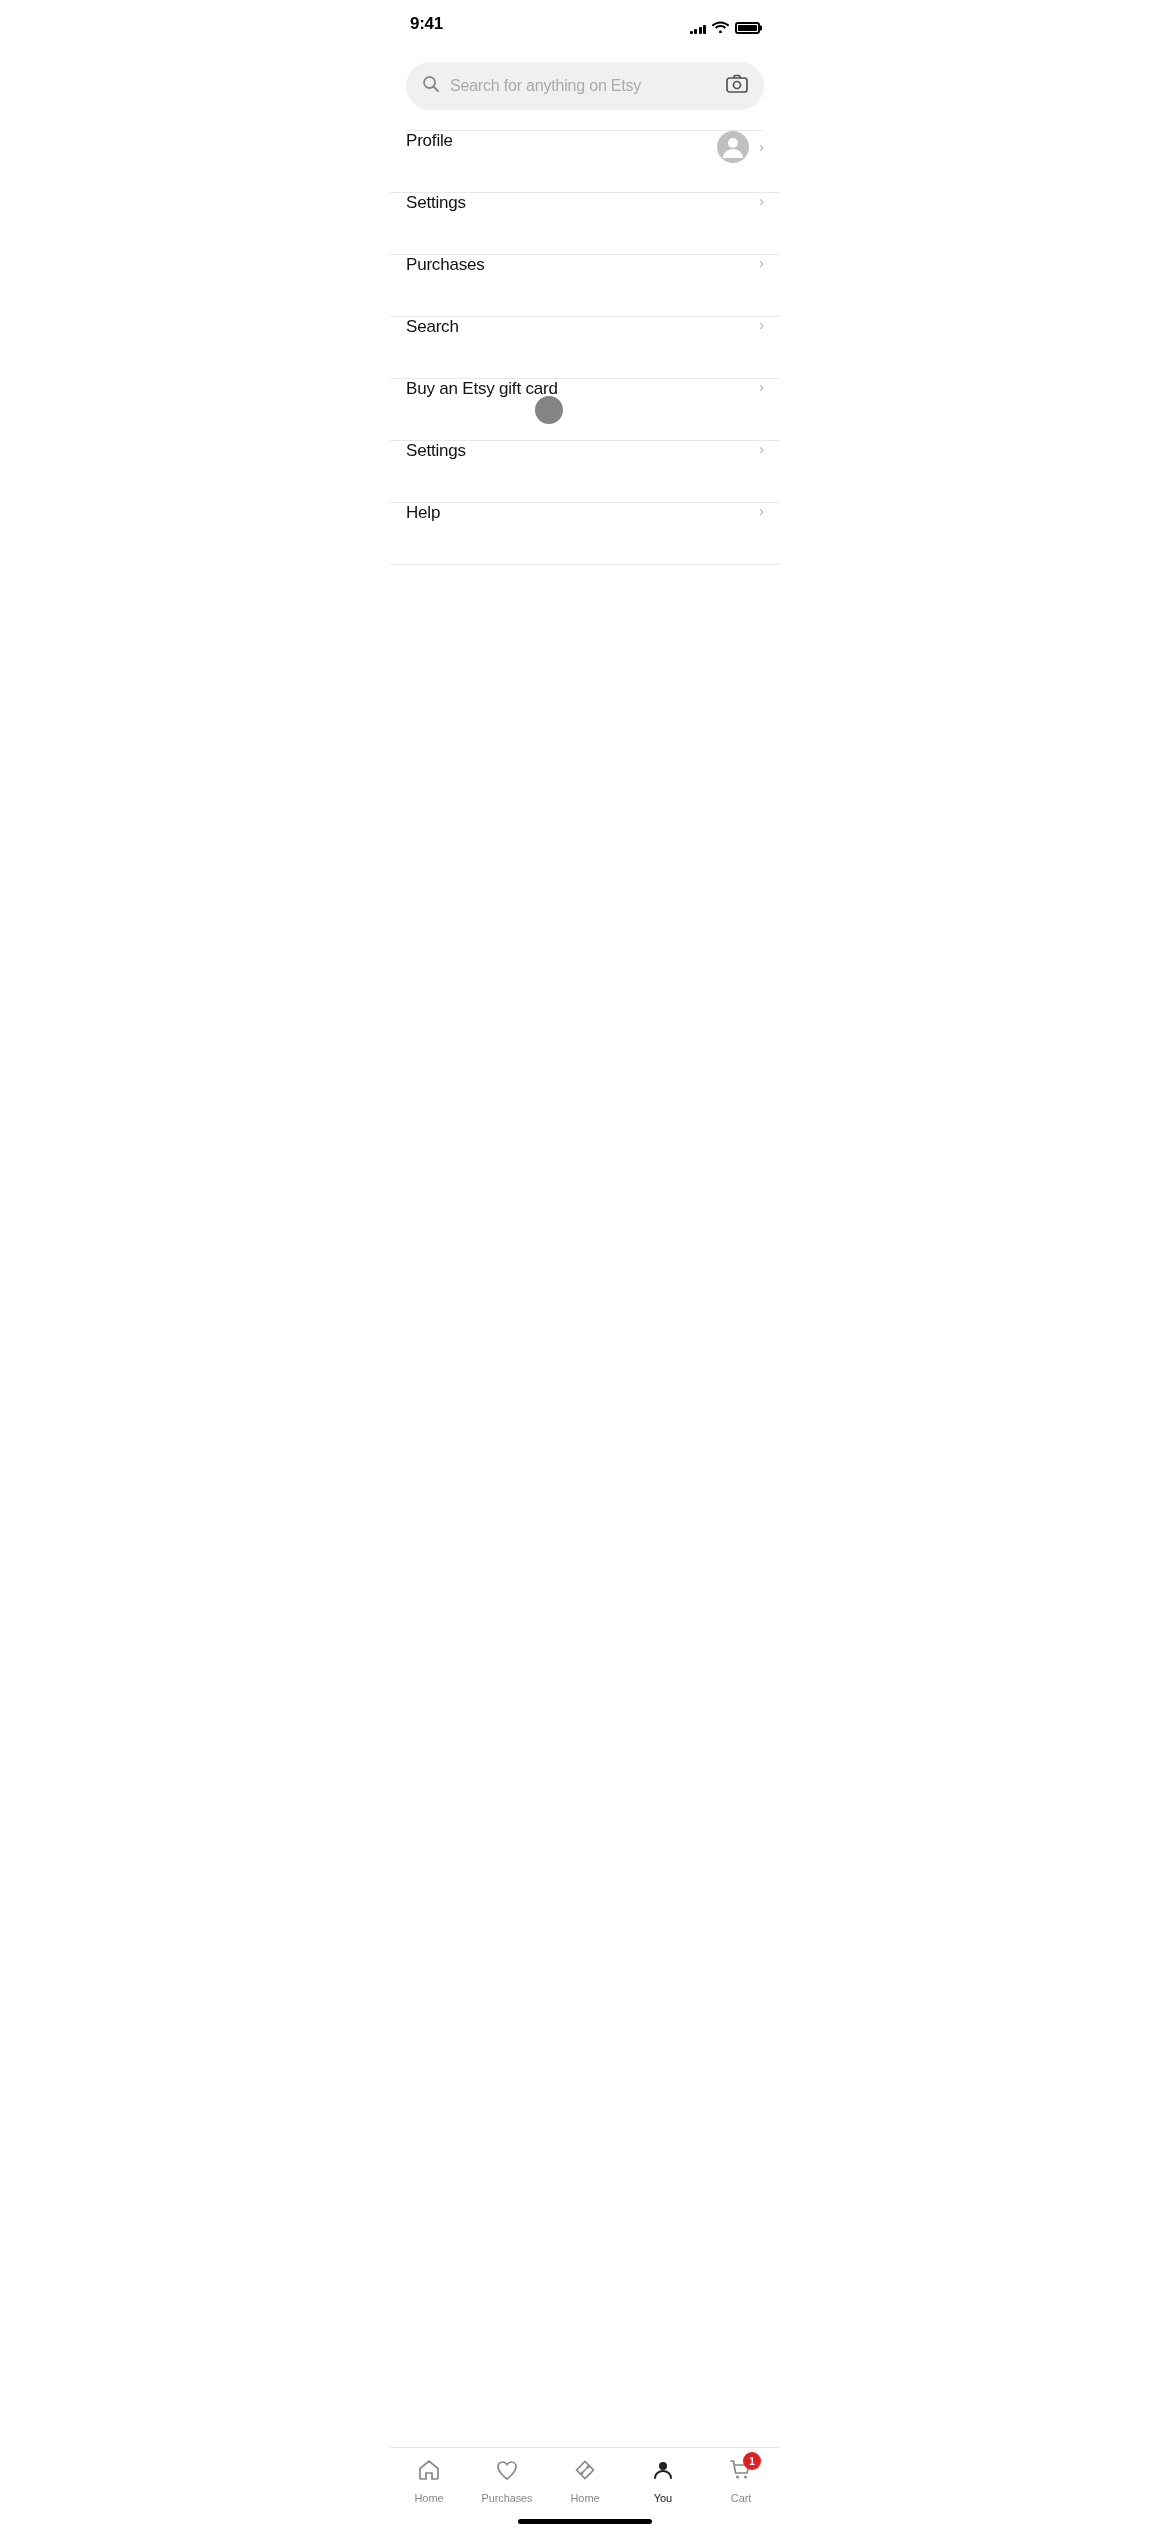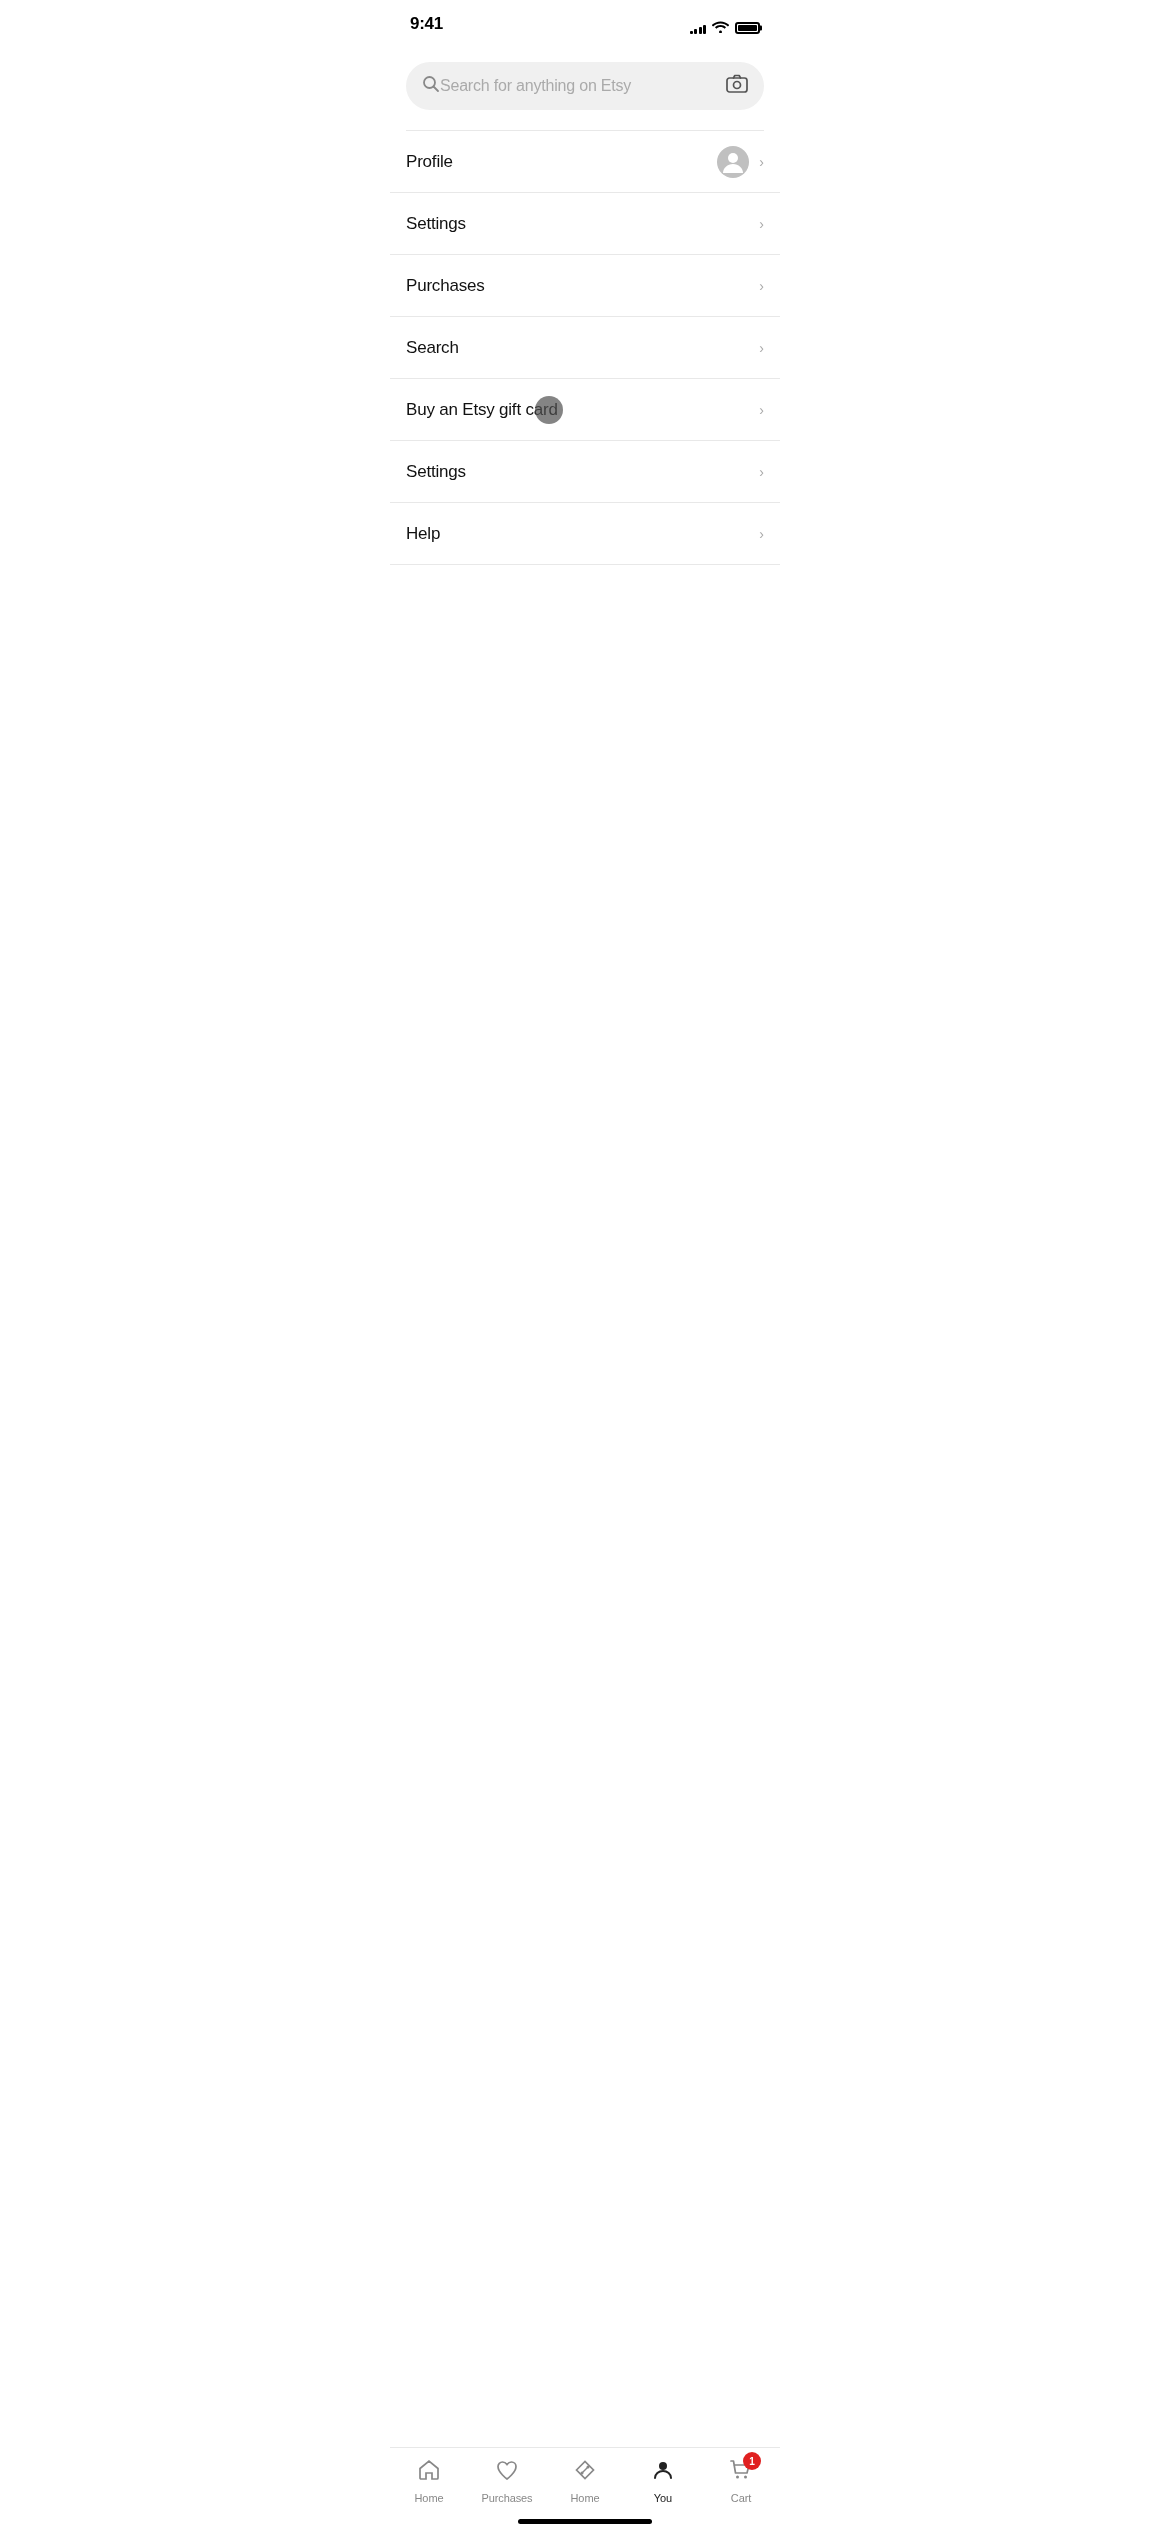--- a/index.html
+++ b/index.html
@@ -93,20 +93,21 @@
     .search-container {
       padding: 12px 16px 20px 16px;
     }
 
     .search-bar {
       display: flex;
       align-items: center;
       background: #f0f0f0;
       border-radius: 30px;
       padding: 12px 16px;
+      gap: 10px;
     }
 
     .search-icon-wrap {
       color: #888;
       font-size: 16px;
       flex-shrink: 0;
     }
 
     .search-placeholder {
       flex: 1;
@@ -128,21 +129,21 @@
       margin: 0 16px;
     }
 
     
     .menu-list {
       list-style: none;
     }
 
     .menu-item {
       display: flex;
-      align-items: center;
+      align-items: flex-start;
       justify-content: space-between;
       padding: 0 16px;
       height: 62px;
       border-bottom: 1px solid #e8e8e8;
       cursor: pointer;
       position: relative;
     }
 
     .menu-item-label {
       font-size: 17px;

